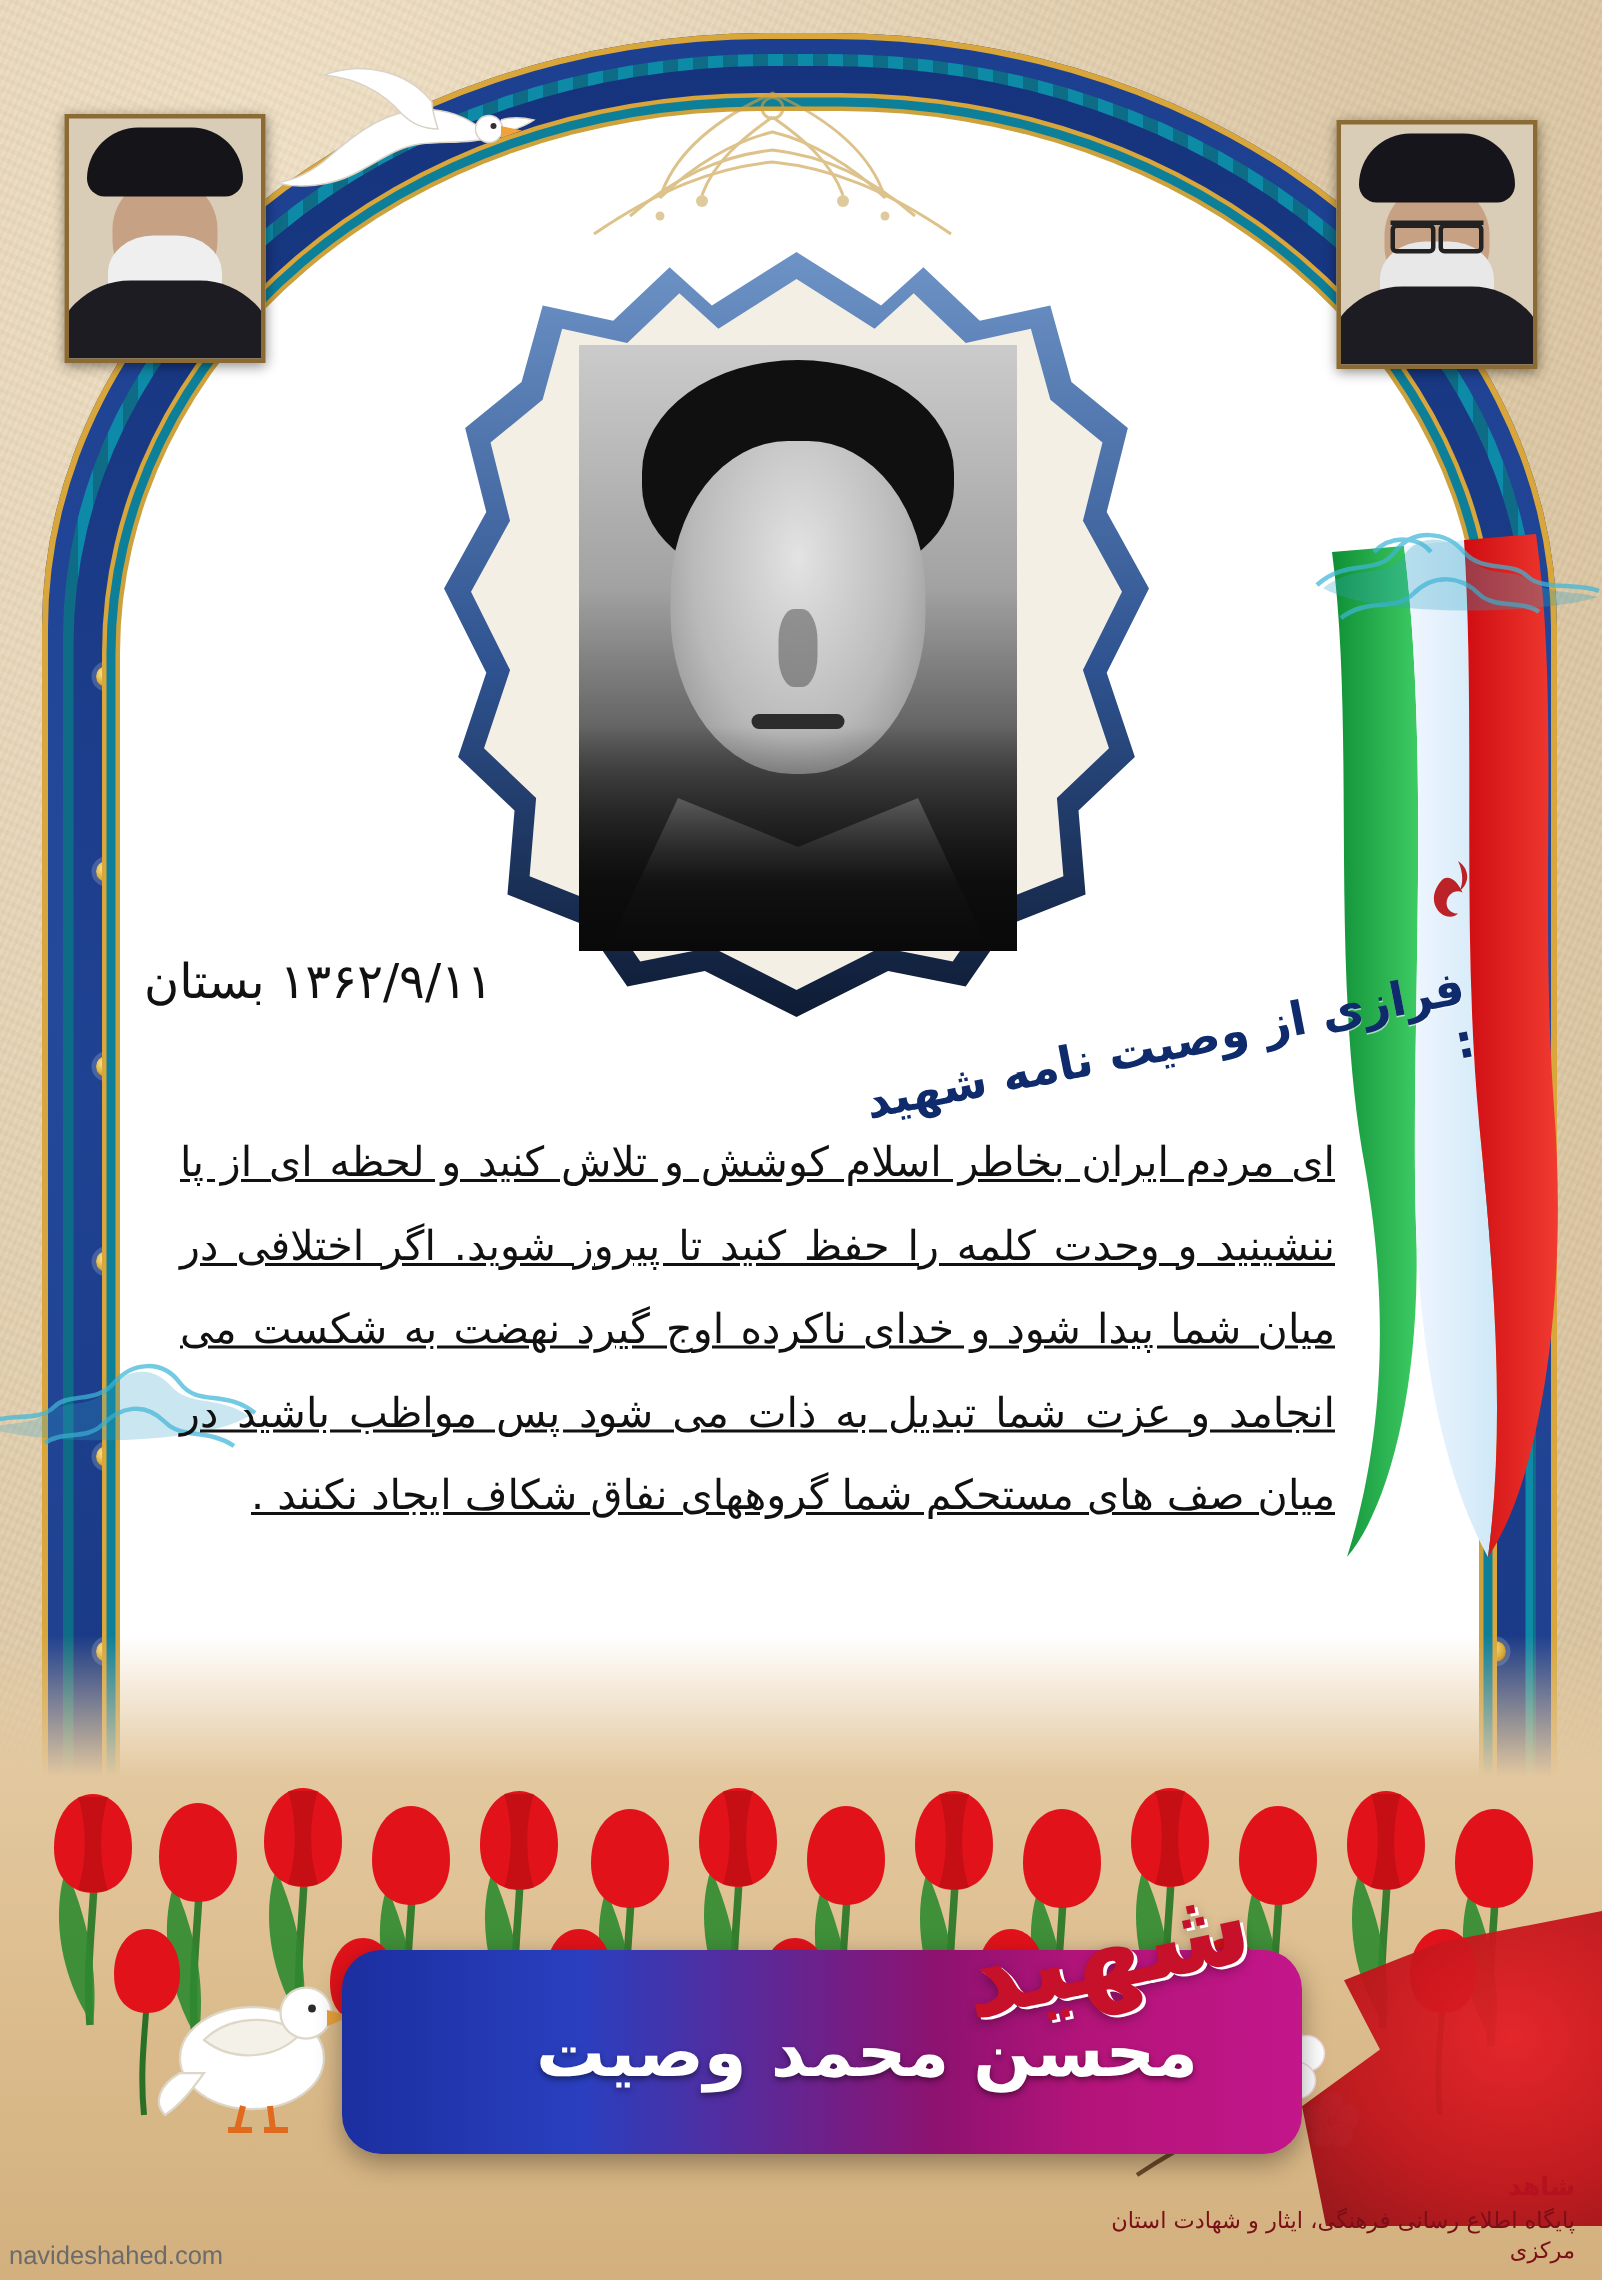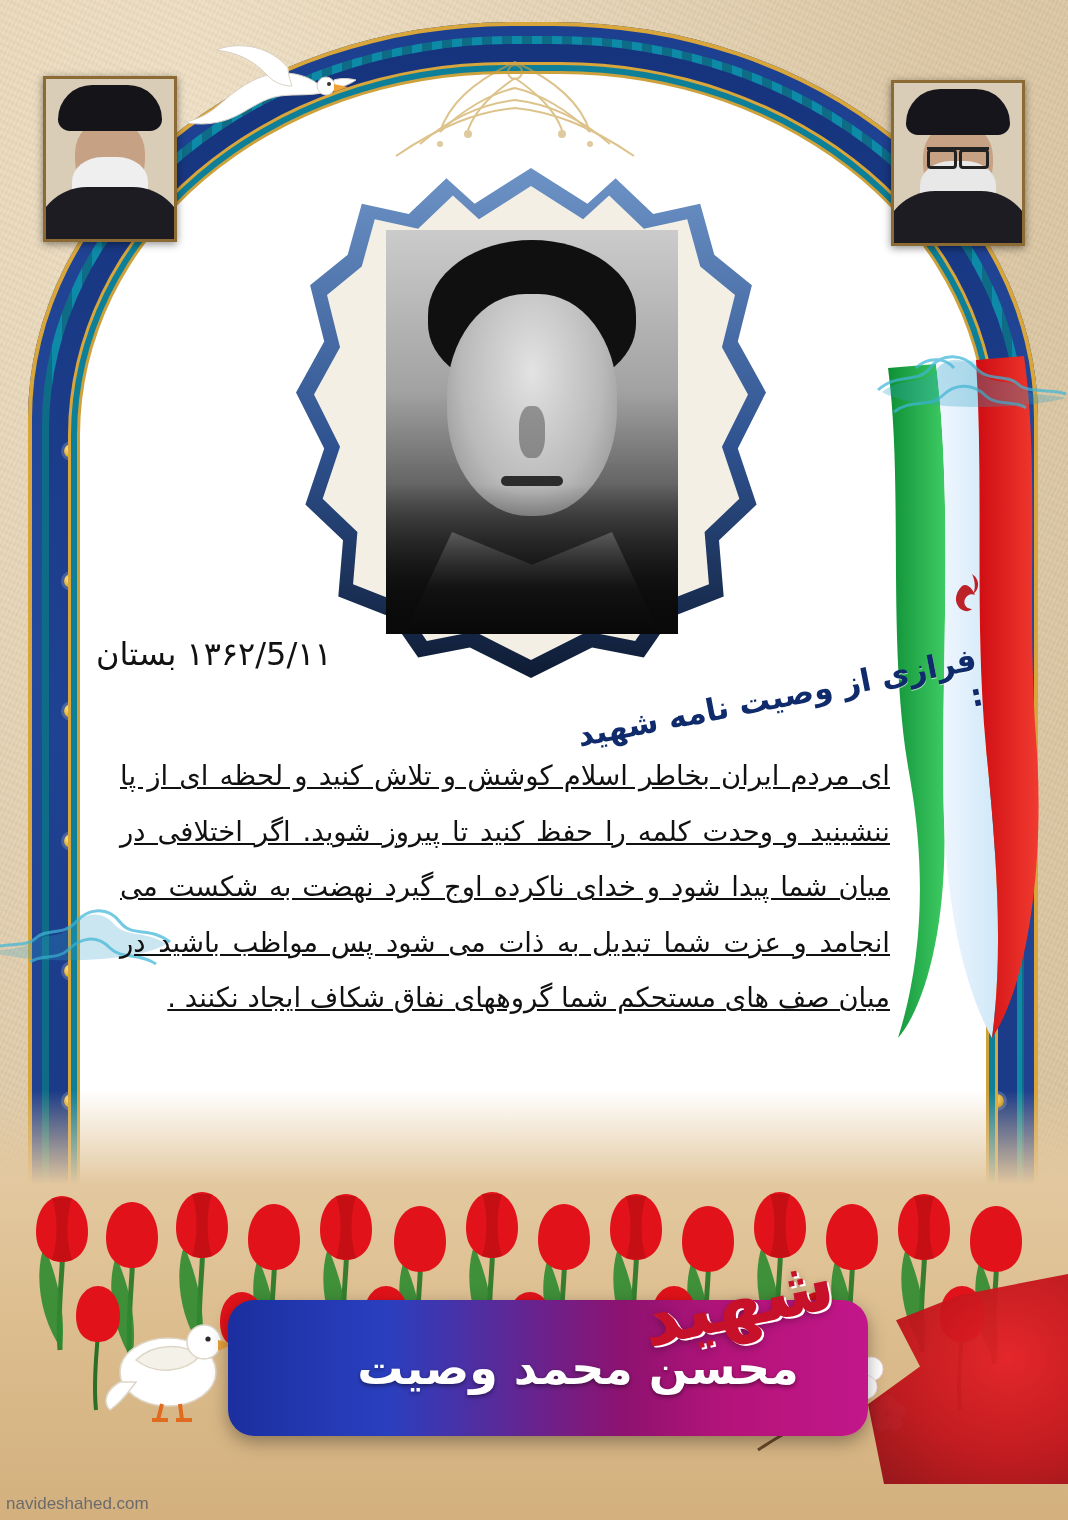--- a/index.html
+++ b/index.html
@@ -328,21 +328,21 @@
   <svg class="cloud" style="left:-10px;top:880px;width:190px;height:110px" viewBox="0 0 190 110">
     <g fill="none" stroke="#3fb7d8" stroke-width="3" opacity=".85">
       <path d="M180 62 c-20 -16 -38 -4 -50 -20 c-12 -16 -32 -14 -44 0 c-12 14 -30 6 -40 16 c-10 10 -28 4 -44 10"></path>
       <path d="M166 84 c-18 -12 -34 -4 -46 -16 c-14 -14 -30 -10 -42 2 c-10 10 -28 4 -38 12"></path>
     </g>
     <g fill="#2fa3c6" opacity=".3">
       <path d="M176 64 c-20 -14 -40 -6 -52 -20 c-12 -14 -30 -12 -42 2 c-12 14 -28 6 -40 16 c-10 8 -26 6 -40 10 c38 12 142 12 174 -8Z"></path>
     </g>
   </svg>
 
-  <div class="date-death">۱۳۶۲/5/۱۱ بستان</div>
+  <div class="date-death">۱۳۶۲/۹/۱۱ بستان</div>
 
   <div class="will-title">فرازی از وصیت نامه شهید :</div>
 
   <div class="will-body">ای مردم ایران بخاطر اسلام کوشش و تلاش کنید و لحظه ای از پا ننشینید و وحدت کلمه را حفظ کنید تا پیروز شوید. اگر اختلافی در میان شما پیدا شود و خدای ناکرده اوج گیرد نهضت به شکست می انجامد و عزت شما تبدیل به ذات می شود پس مواظب باشید در میان صف های مستحکم شما گروههای نفاق شکاف ایجاد نکنند .</div>
 
   <div class="tulips">
     <div class="ground"></div>
     <svg viewBox="0 0 1068 470" width="1068" height="470" style="position:absolute;left:0;bottom:0;">
       <g>
 
@@ -538,15 +538,20 @@
     </g>
   </svg>
 
   <div class="red-cloth"></div>
 
   <div class="name-banner">
     <div class="name-text">محسن محمد وصیت</div>
   </div>
   <div class="shahid-word">شهید</div>
 
+  <div class="footer-logo">
+    <div>شاهد</div>
+    <div class="l2">پایگاه اطلاع رسانی فرهنگی، ایثار و شهادت استان</div>
+    <div class="l2">مرکزی</div>
+  </div>
   <div class="site">navideshahed.com</div>
 
 </div>
 
 </body></html>

